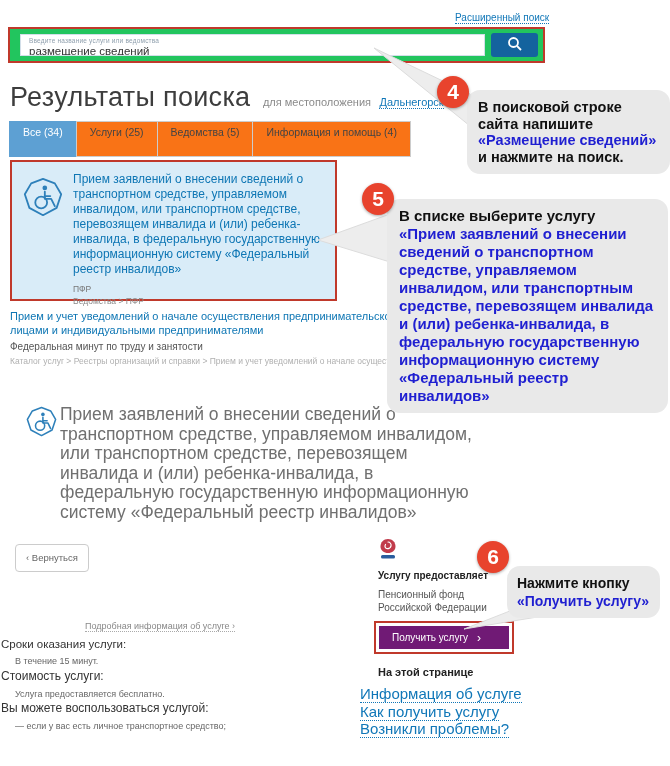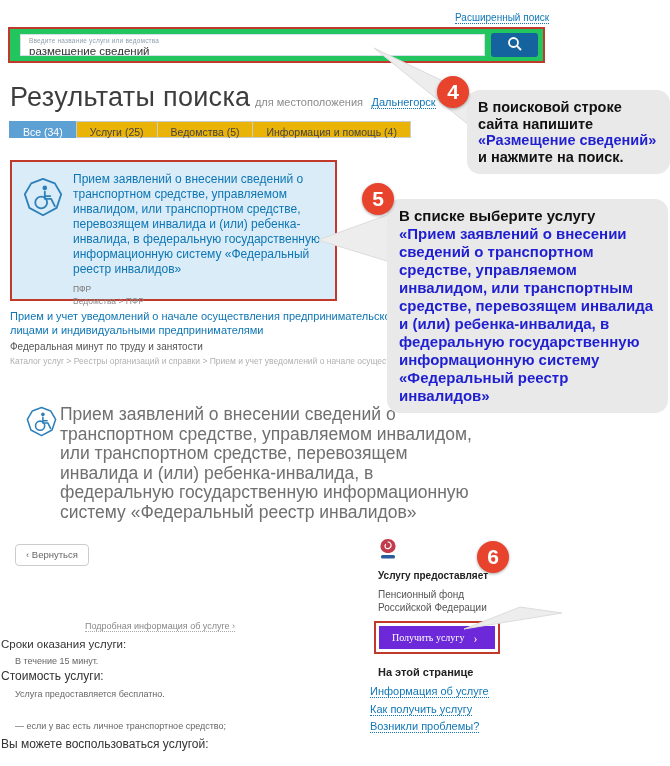--- a/index.html
+++ b/index.html
@@ -14,25 +14,25 @@
   .search-field { position:absolute; left:10px; top:5px; right:58px; bottom:5px;
                   background:#fff; border:1px solid #d3dfe9; padding:2px 8px; overflow:hidden; }
   .search-ph { font-size:6.5px; color:#90a0ae; letter-spacing:.2px; }
   .search-val { font-size:11.5px; color:#333; margin-top:1px; }
   .search-btn { position:absolute; right:5px; top:4px; width:47px; height:24px; background:#14639e;
                 border:none; border-radius:3px; display:flex; align-items:center; justify-content:center; cursor:pointer; }
 
   
   .results-row { position:absolute; left:10px; top:82px; white-space:nowrap; }
   .h1 { font-size:27px; color:#3d3d3d; font-weight:400; letter-spacing:.3px; }
-  .loc-label { font-size:11px; color:#8a8a8a; margin-left:0; }
+  .loc-label { font-size:11px; color:#8a8a8a; margin-left:8px; }
   .loc-link { font-size:11px; color:#1077b8; border-bottom:1px dotted #1077b8; margin-left:4px; cursor:pointer; }
-  .tabs { position:absolute; left:10px; top:121px; display:flex; height:17px; font-size:10.5px; }
+  .tabs { position:absolute; left:10px; top:121px; display:flex; height:36px; font-size:10.5px; }
   .tab { padding:0 13px; line-height:21px; border:1px solid #ccc; margin-left:-1px;
-         background:#eab308; color:#444; cursor:pointer; white-space:nowrap; }
+         background:#f97316; color:#444; cursor:pointer; white-space:nowrap; }
   .tab.active { background:#5da0d3; border-color:#5da0d3; color:#fff; }
 
   
   .hl-result { position:absolute; left:10px; top:160px; width:327px; height:141px;
                background:#d9ecf8; border:2px solid #c0392b; cursor:pointer; }
   .hl-icon { position:absolute; left:11px; top:15px; }
   .hl-text { position:absolute; left:61px; top:10px; width:254px; }
   .hl-title { font-size:12px; color:#0e76b4; line-height:15px; }
   .hl-agency { margin-top:7px; font-size:8.5px; color:#777; }
   .hl-path { margin-top:2px; font-size:8.5px; color:#8a8a8a; }
@@ -42,40 +42,40 @@
   .res2-line { font-size:11px; color:#0e76b4; line-height:14px; white-space:nowrap; }
   .res2-agency { font-size:10px; color:#555; margin-top:4px; }
   .res2-path { font-size:8.5px; color:#b0b0b0; margin-top:4px; white-space:nowrap; }
 
   
   .svc-icon { position:absolute; left:26px; top:406px; }
   .svc-heading { position:absolute; left:60px; top:405px; width:420px;
                  font-size:17.5px; color:#707070; line-height:19.5px; }
 
   
-  .back-btn { position:absolute; left:15px; top:544px; height:22px; padding:0 10px; background:#fff;
+  .back-btn { position:absolute; left:15px; top:544px; height:28px; padding:0 10px; background:#fff;
               border:1px solid #ccc; border-radius:4px; font-size:9.5px; color:#666; line-height:20px; cursor:pointer;
               font-family:"Liberation Sans", sans-serif; }
   .summary { position:absolute; left:85px; top:542px; width:256px; font-size:10px; font-weight:bold;
              color:#1a1a1a; line-height:12.5px; }
   .details-link { position:absolute; left:85px; top:621px; font-size:9px; color:#888;
                   border-bottom:1px dotted #aaa; cursor:pointer; }
   .sec-label { position:absolute; left:1px; font-size:11.5px; font-weight:normal; color:#333; }
   .sec-value { position:absolute; left:15px; font-size:9px; color:#666; }
 
   
   .pfr-logo { position:absolute; left:378px; top:538px; }
   .prov-label { position:absolute; left:378px; top:570px; font-size:10px; font-weight:bold; color:#222; }
   .prov-name { position:absolute; left:378px; top:588px; width:135px; font-size:10px; color:#555; line-height:13px; }
   .get-btn-wrap { position:absolute; left:374px; top:621px; border:2px solid #c0392b; padding:3px; background:#fff; }
-  .get-btn { background:#6d28d9; color:#fff; border:none; font-size:10px; padding:6px 18px 6px 13px;
-             display:flex; align-items:center; gap:9px; cursor:pointer; font-family:Liberation Serif, serif; }
+  .get-btn { background:#701a75; color:#fff; border:none; font-size:10px; padding:6px 28px 6px 13px;
+             display:flex; align-items:center; gap:9px; cursor:pointer; font-family:Liberation Sans, sans-serif; }
   .get-btn .chev { font-size:12px; line-height:10px; }
   .otp-title { position:absolute; left:378px; top:666px; font-size:11px; font-weight:bold; color:#222; }
-  .otp-link { position:absolute; left:370px; font-size:11px; color:#1077b8;
+  .otp-link { position:absolute; left:360px; font-size:15px; color:#1077b8;
               border-bottom:1px dotted #1077b8; cursor:pointer; }
 
   
   .tails { position:absolute; left:0; top:0; width:670px; height:766px; z-index:4; pointer-events:none; }
   .bubble { position:absolute; background:#e9e9e9; border-radius:13px; z-index:5;
             font-weight:bold; color:#111; }
   .bubble .blue { color:#1f1fd1; }
   .bubble4 { left:467px; top:90px; width:203px; padding:9px 11px; font-size:14.5px; line-height:16.5px; }
   .bubble5 { left:387px; top:199px; width:281px; padding:8px 12px; font-size:15px; line-height:18px; }
   .bubble6 { left:507px; top:566px; width:153px; padding:8px 10px; font-size:14px; line-height:18px; white-space:nowrap; }
@@ -156,21 +156,21 @@
   </span>
   <div class="svc-heading">Прием заявлений о внесении сведений о транспортном средстве, управляемом инвалидом, или транспортном средстве, перевозящем инвалида и (или) ребенка-инвалида, в федеральную государственную информационную систему «Федеральный реестр инвалидов»</div>
 
   <button class="back-btn"><span>‹</span> <span>Вернуться</span></button>
   <a class="details-link">Подробная информация об услуге ›</a>
 
   <div class="sec-label" style="top:638px;">Сроки оказания услуги:</div>
   <div class="sec-value" style="top:656px;">В течение 15 минут.</div>
   <div class="sec-label" style="top:669px; font-size:12px;">Стоимость услуги:</div>
   <div class="sec-value" style="top:689px;">Услуга предоставляется бесплатно.</div>
-  <div class="sec-label" style="top:701px; font-size:12px;margin-top:36px;">Вы можете воспользоваться услугой:</div>
+  <div class="sec-label" style="top:701px; font-size:12px;">Вы можете воспользоваться услугой:</div>
   <div class="sec-value" style="top:721px;">— если у вас есть личное транспортное средство;</div>
 
   <span class="pfr-logo">
     <svg width="20" height="24" viewBox="0 0 20 24">
       <path d="M10 1 C14.5 1 17.5 4.5 17.5 8.5 C17.5 12.5 14 15 10 15 C6 15 2.5 12.5 2.5 8.5 C2.5 4.5 5.5 1 10 1 Z" fill="#c13b4b"></path>
       <path d="M10 4 C12 4 13.5 6 13 8 C12.5 10 10.5 11 8.5 10.5 C7 10 6.5 8 7.5 6.5" fill="none" stroke="#fff" stroke-width="1.2" stroke-linecap="round"></path>
       <rect x="3" y="17" width="14" height="3.5" rx="1.5" fill="#2a5d9e"></rect>
     </svg>
   </span>
   <div class="prov-label">Услугу предоставляет</div>
@@ -198,15 +198,19 @@
     <span>и нажмите на поиск.</span>
   </div>
   <div class="num-circle num4">4</div>
 
   <div class="bubble bubble5">
     <span>В списке выберите услугу</span>
     <span class="blue">«Прием заявлений о внесении сведений о транспортном средстве, управляемом инвалидом, или транспортным средстве, перевозящем инвалида и (или) ребенка-инвалида, в федеральную государственную информационную систему «Федеральный реестр инвалидов»</span>
   </div>
   <div class="num-circle num5">5</div>
 
+  <div class="bubble bubble6">
+    <span>Нажмите кнопку</span><br>
+    <span class="blue">«Получить услугу»</span>
+  </div>
   <div class="num-circle num6">6</div>
 
 </div>
 
 </body></html>

